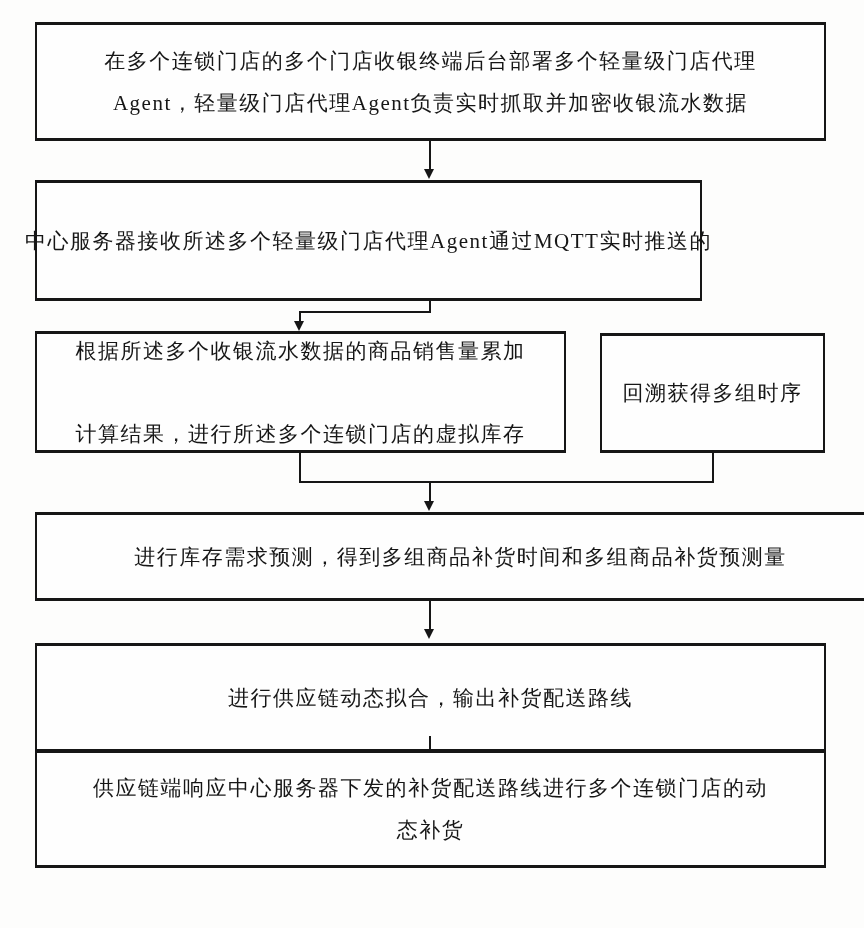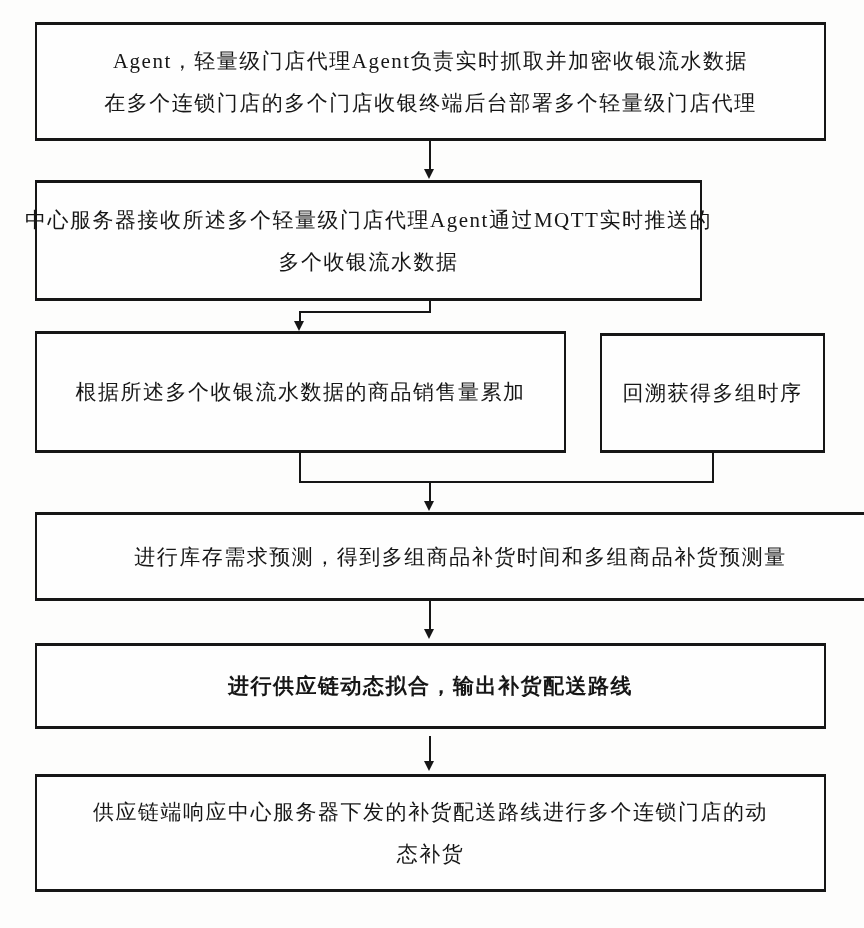--- a/index.html
+++ b/index.html
@@ -54,22 +54,22 @@
     border-right: 5px solid transparent;
     border-top: 10px solid #161616;
   }
 
   
   #box-deploy     { left: 35px;  top: 22px;  width: 791px; height: 119px; }
   #box-receive    { left: 35px;  top: 180px; width: 667px; height: 121px; }
   #box-update     { left: 35px;  top: 331px; width: 531px; height: 122px; gap: 41px; }
   #box-backtrack  { left: 600px; top: 333px; width: 225px; height: 120px; }
   #box-forecast   { left: 35px;  top: 512px; width: 851px; height: 89px;  }
-  #box-fitting    { left: 35px;  top: 643px; width: 791px; height: 86px; font-weight: bold;  }
-  #box-replenish  { left: 35px;  top: 774px; width: 791px; height: 118px; }
+  #box-fitting    { left: 35px;  top: 643px; width: 791px; height: 109px;  }
+  #box-replenish  { left: 35px;  top: 750px; width: 791px; height: 118px; }
 
   
   #arrow1-stem   { left: 429px; top: 141px; height: 28px; }
   #arrow1-head   { left: 424px; top: 169px; }
 
   #conn2-drop    { left: 429px; top: 301px; height: 12px; }
   #conn2-across  { left: 300px; top: 311px; width: 131px; }
   #conn2-stem    { left: 299px; top: 311px; height: 11px; }
   #conn2-head    { left: 294px; top: 321px; }
 
@@ -84,39 +84,39 @@
 
   #arrow5-stem   { left: 429px; top: 736px; height: 26px; }
   #arrow5-head   { left: 424px; top: 761px; }
 </style>
 </head>
 <body>
 
 <div id="stage">
 
   <div class="flow-box" id="box-deploy">
+    <div class="line">在多个连锁门店的多个门店收银终端后台部署多个轻量级门店代理</div>
     <div class="line">Agent，轻量级门店代理Agent负责实时抓取并加密收银流水数据</div>
-    <div class="line">在多个连锁门店的多个门店收银终端后台部署多个轻量级门店代理</div>
   </div>
 
   <div class="vline" id="arrow1-stem"></div>
   <div class="arrowhead" id="arrow1-head"></div>
 
   <div class="flow-box" id="box-receive">
     <div class="line">中心服务器接收所述多个轻量级门店代理Agent通过MQTT实时推送的</div>
-    <div class="line">多个收银流水数据</div>
   </div>
 
   <div class="vline" id="conn2-drop"></div>
   <div class="hline" id="conn2-across"></div>
   <div class="vline" id="conn2-stem"></div>
   <div class="arrowhead" id="conn2-head"></div>
 
   <div class="flow-box" id="box-update">
     <div class="line">根据所述多个收银流水数据的商品销售量累加</div>
+    <div class="line">计算结果，进行所述多个连锁门店的虚拟库存</div>
   </div>
 
   <div class="flow-box" id="box-backtrack">
     <div class="line">回溯获得多组时序</div>
   </div>
 
   <div class="vline" id="conn3-left-drop"></div>
   <div class="vline" id="conn3-right-drop"></div>
   <div class="hline" id="conn3-across"></div>
   <div class="vline" id="conn3-stem"></div>

